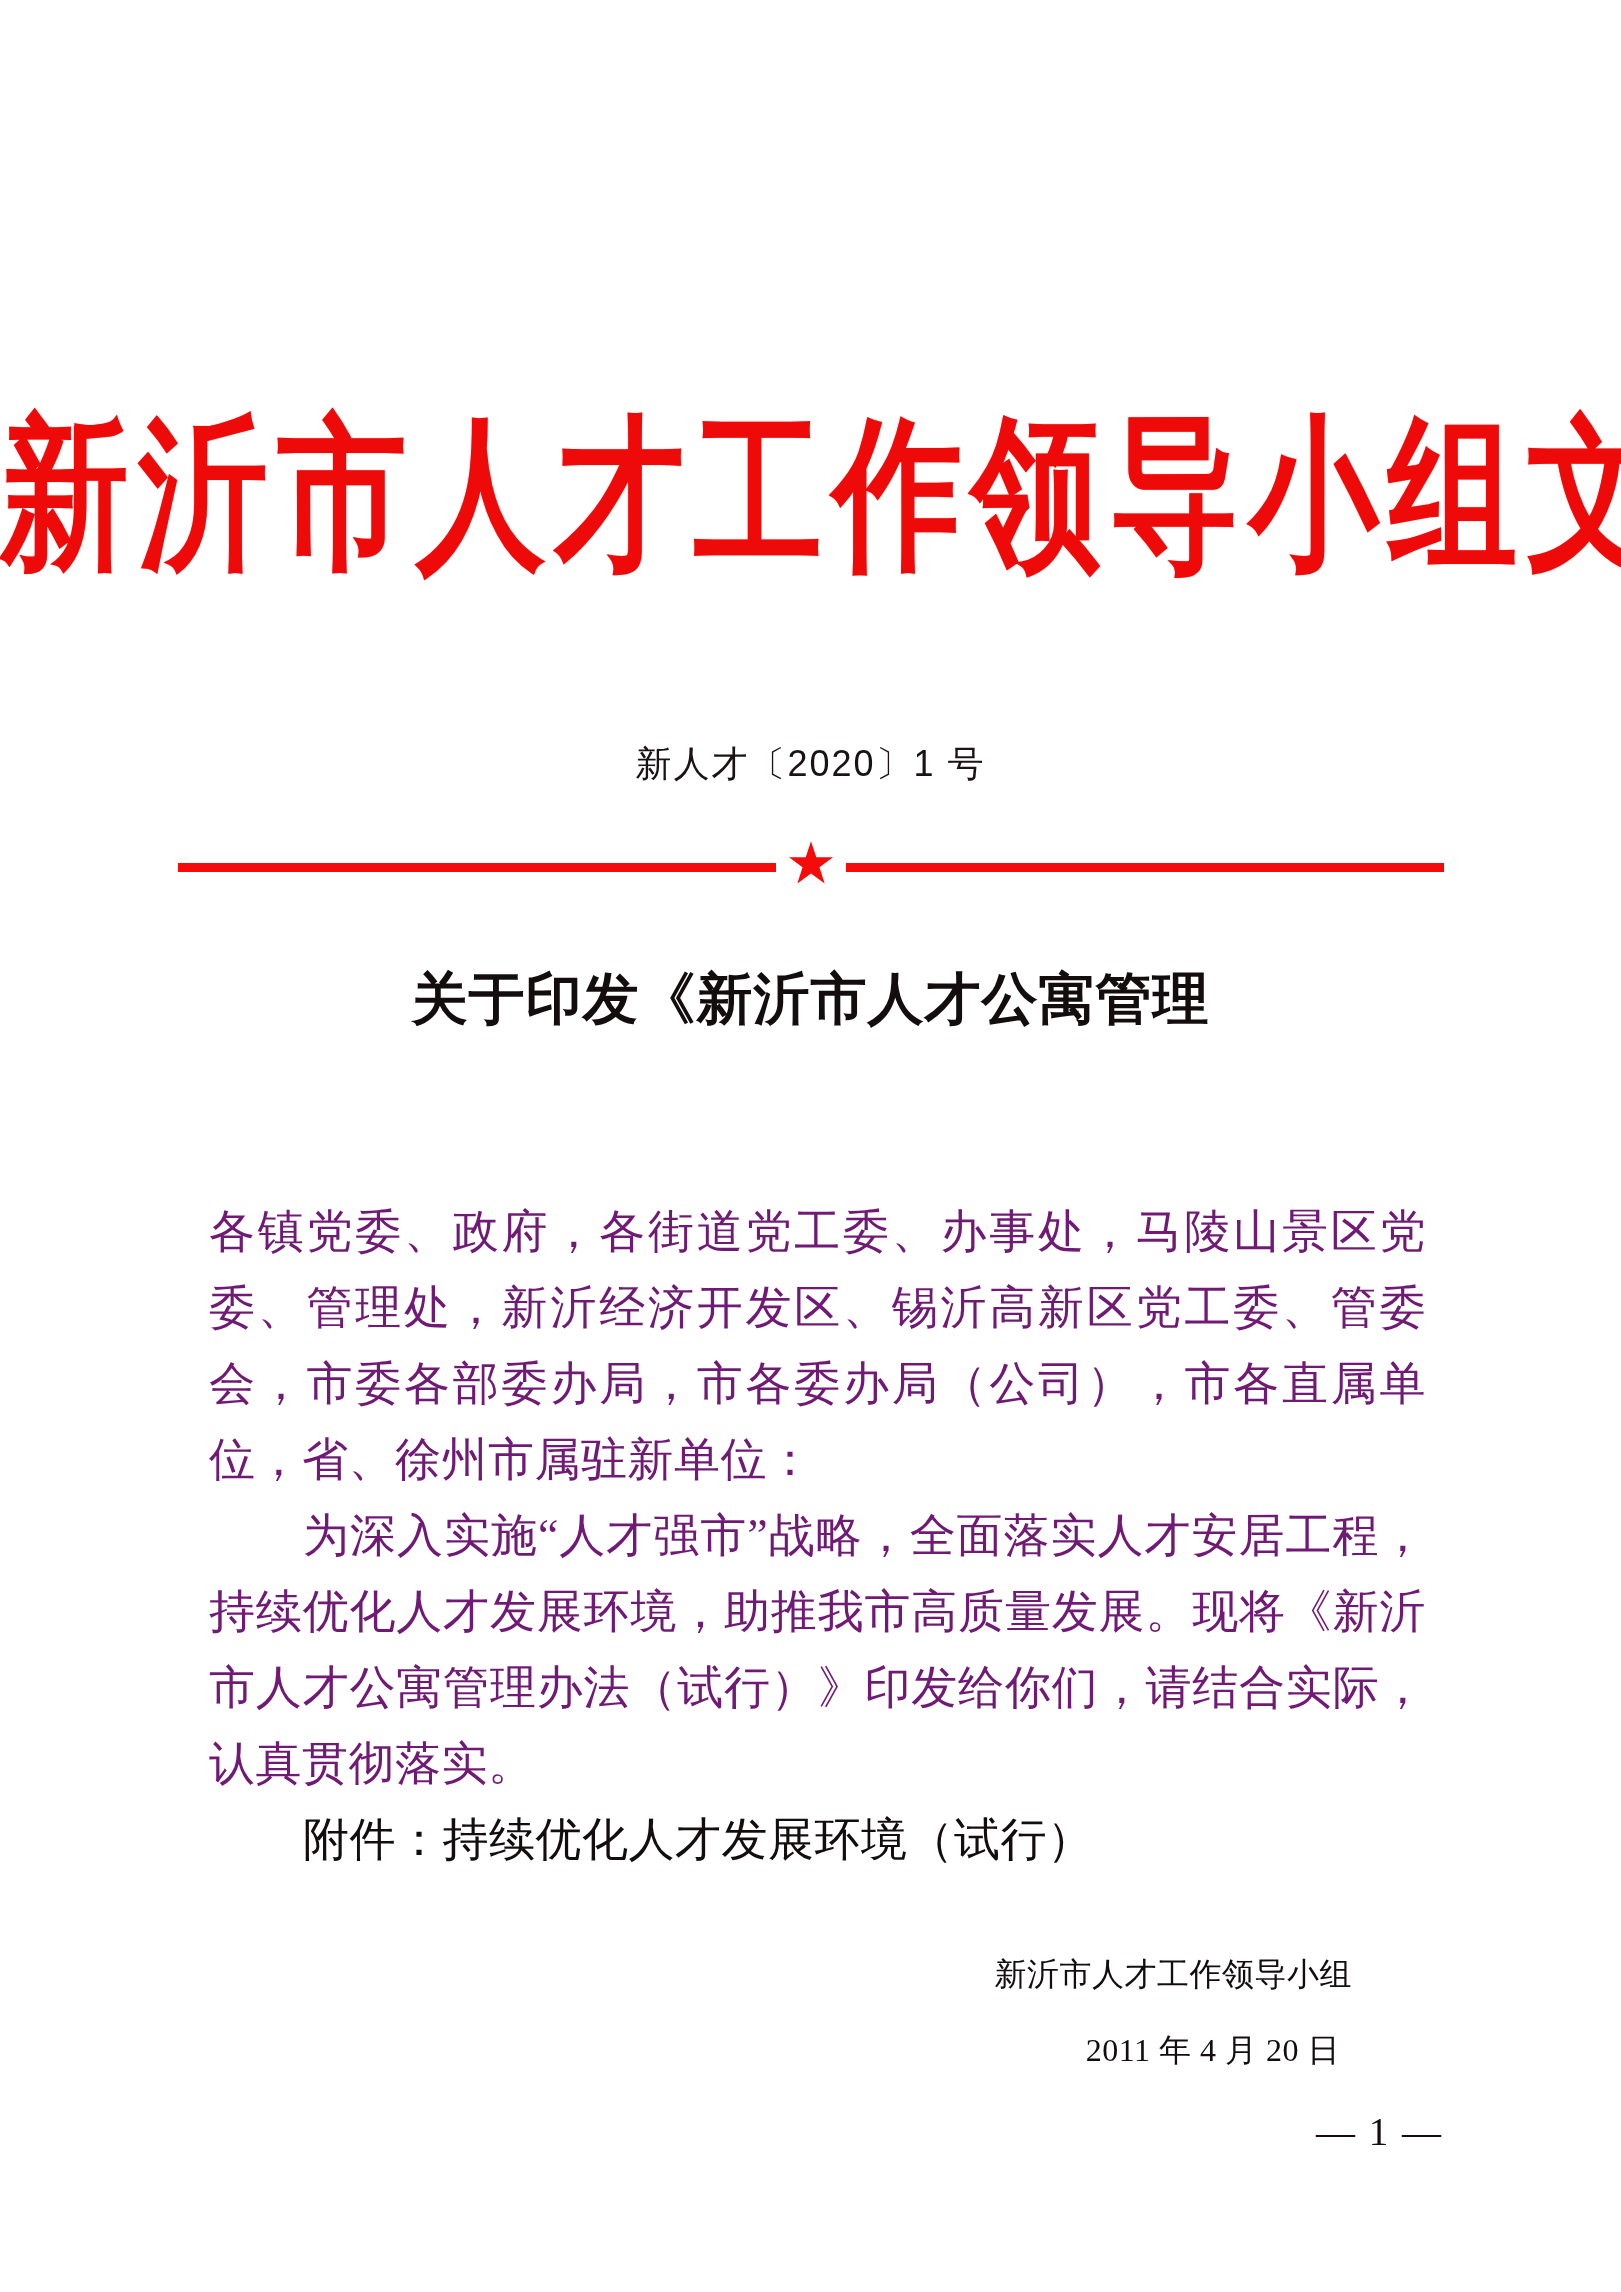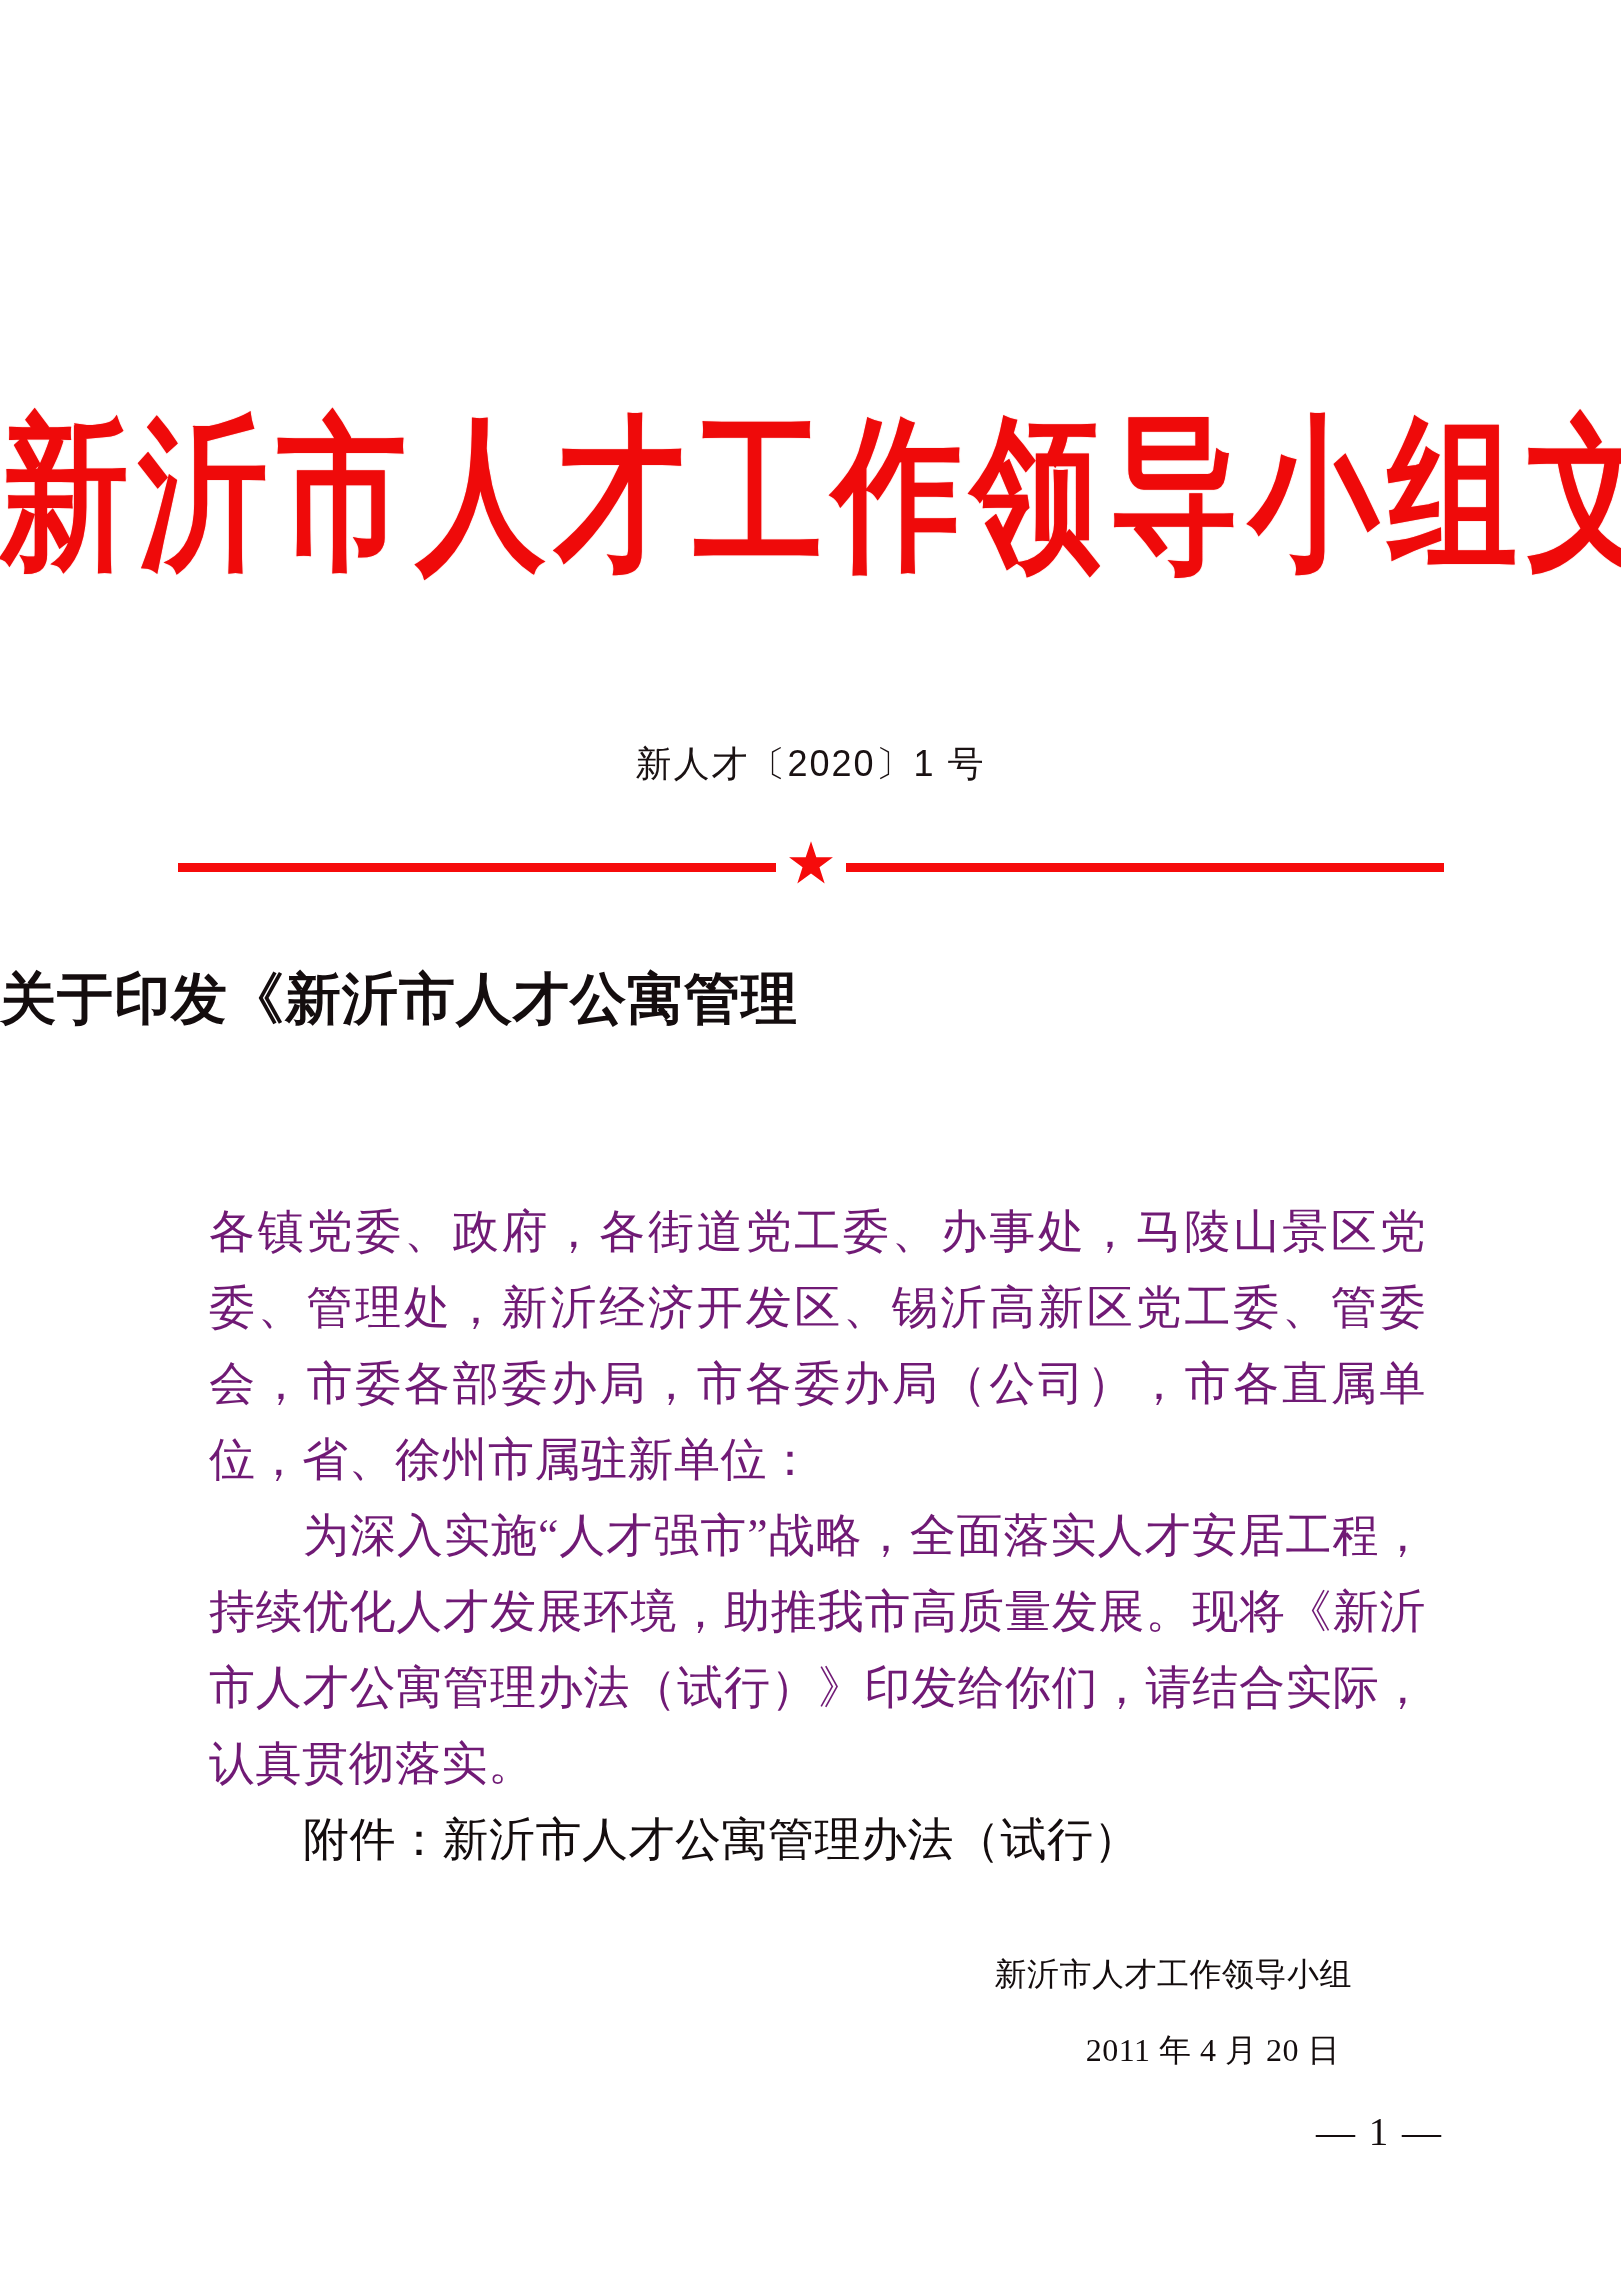--- a/index.html
+++ b/index.html
@@ -78,20 +78,21 @@
                        80.4% 93.8%, 50% 71.4%, 19.6% 93.8%, 31.2% 57.6%,
                        1.2% 35.2%, 38.2% 35.2%);
   }
 
   
   .doc-title {
     position: absolute;
     top: 956px;
     left: 0;
     width: 1621px;
+    text-align: center;
     font-family: "DejaVu Serif", "Liberation Serif", serif;
     font-weight: bold;
     font-size: 56px;
     line-height: 84px;
     color: #140d0e;
     letter-spacing: 1px;
   }
   .doc-title .tline { display: block; white-space: nowrap; }
   .doc-title .tline.l2 { padding-right: 147px; }
 
@@ -176,21 +177,21 @@
 
   <div class="doc-title">
     <span class="tline l1">关于印发《新沂市人才公寓管理</span>
   </div>
 
   <div class="body-block">
     <p>各镇党委、政府，各街道党工委、办事处，马陵山景区党委、管理处，新沂经济开发区、锡沂高新区党工委、管委会，市委各部委办局，市各委办局（公司），市各直属单位，省、徐州市属驻新单位：</p>
     <p class="indent">为深入实施“人才强市”战略，全面落实人才安居工程，持续优化人才发展环境，助推我市高质量发展。现将《新沂市人才公寓管理办法（试行）》印发给你们，请结合实际，认真贯彻落实。</p>
   </div>
 
-  <div class="attachment">附件：新沂市人才公寓管理办法（试行）</div>
+  <div class="attachment">附件：持续优化人才发展环境（试行）</div>
 
   <div class="signature">
     <span class="sig-org">新沂市人才工作领导小组</span>
     <span class="sig-date">2011 年 4 月 20 日</span>
   </div>
 
   <div class="page-number">— 1 —</div>
 
 </div>
 

